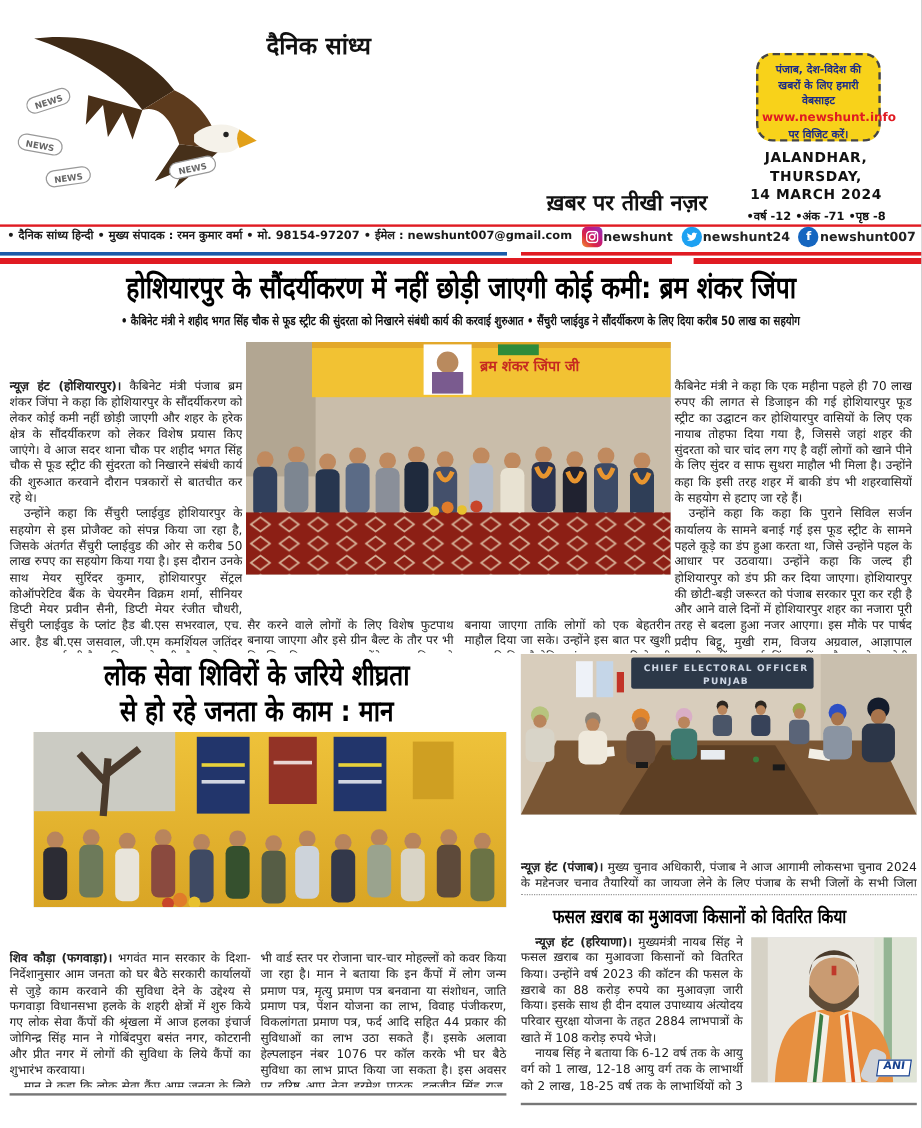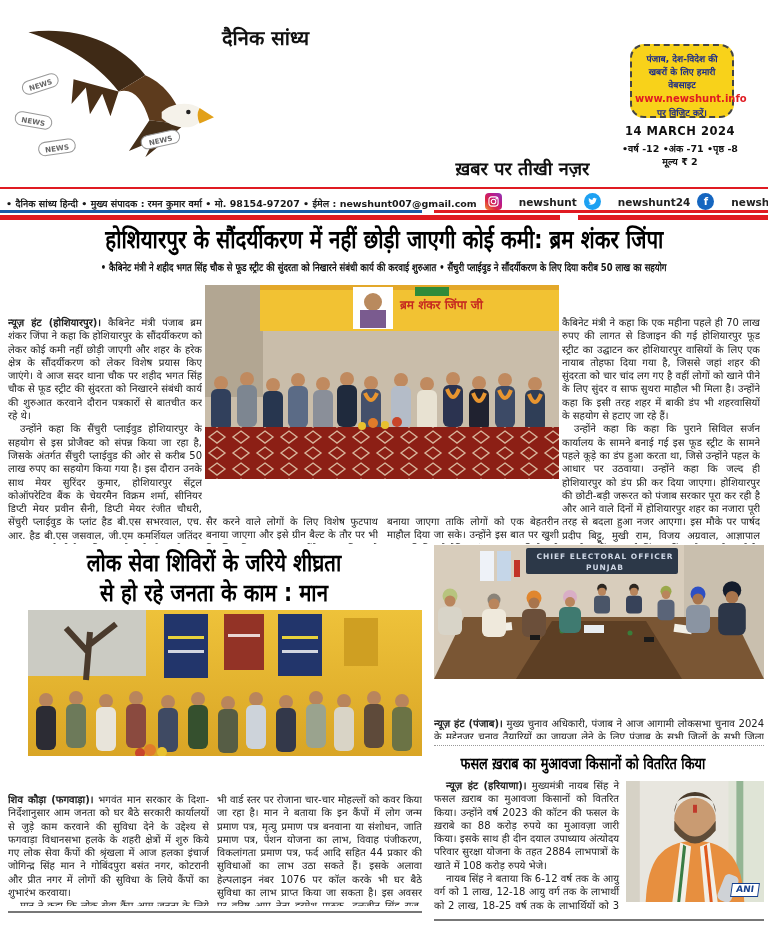--- a/index.html
+++ b/index.html
@@ -18,24 +18,24 @@
              border:2px dashed #444; border-radius:14px; text-align:center; font-size:9px;
              font-weight:bold; padding:7px 3px 0; line-height:1.45; color:#1a2a8a; }
   .web-box .url { color:#e01b22; font-size:10px; display:block; }
   .date-block { position:absolute; left:598px; top:124px; width:164px; text-align:center; color:#111; }
   .date-line { font-weight:bold; font-size:11.5px; line-height:1.35; letter-spacing:.5px; }
   .issue-line { font-size:9.5px; font-weight:bold; margin-top:2px; }
   .price-line { font-size:9.5px; font-weight:bold; }
 
   
   .infobar { position:absolute; top:187px; left:0; width:768px; height:23px; display:flex;
-             align-items:flex-end; border-top:2px solid #e01b22; background:#fff; }
+             align-items:flex-start; border-top:2px solid #e01b22; background:#fff; }
   .infobar-text { font-size:9.5px; font-weight:bold; padding-left:6px; white-space:nowrap; }
   .social { display:flex; align-items:center; gap:7px; margin-left:8px; }
-  .social-item { display:flex; align-items:center; gap:17px; cursor:pointer; }
+  .social-item { display:flex; align-items:center; gap:1px; cursor:pointer; }
   .social-item .handle { font-size:10.5px; font-weight:bold; color:#222; }
   .sicon { width:17px; height:17px; border-radius:50%; display:flex; align-items:center;
            justify-content:center; color:#fff; font-size:10px; font-weight:bold; flex:0 0 auto; }
   .sicon.ig { border-radius:4px; background:linear-gradient(45deg,#f09433,#dc2743,#bc1888,#8a3ab9); }
   .sicon.tw { background:#1da1f2; }
   .sicon.fb { background:#1566c0; }
   .infobar-underline { position:absolute; top:210px; left:0; width:768px; height:3px;
         background:linear-gradient(90deg,#1b5aa8 0 55%,#fff 55% 56.5%,#e01b22 56.5% 100%); }
   .redbar { position:absolute; top:215px; height:5px; background:#e01b22; }
   .redbar.left { left:0; width:560px; }
@@ -131,20 +131,21 @@
   <div class="tagline">ख़बर पर तीखी नज़र</div>
 
   <div class="web-box">
     <span>पंजाब, देश-विदेश की</span><br>
     <span>खबरों के लिए हमारी वेबसाइट</span>
     <span class="url">www.newshunt.info</span>
     <span>पर विजिट करें।</span>
   </div>
 
   <div class="date-block">
+    <div class="date-line">JALANDHAR, THURSDAY,</div>
     <div class="date-line">14 MARCH 2024</div>
     <div class="issue-line">•वर्ष -12  •अंक -71  •पृष्ठ -8</div>
     <div class="price-line">मूल्य ₹ 2</div>
   </div>
 
   <div class="infobar">
     <div class="infobar-text">• दैनिक सांध्य हिन्दी • मुख्य संपादक : रमन कुमार वर्मा • मो. 98154-97207 • ईमेल : newshunt007@gmail.com</div>
     <div class="social">
       <div class="social-item">
         <span class="sicon ig">

